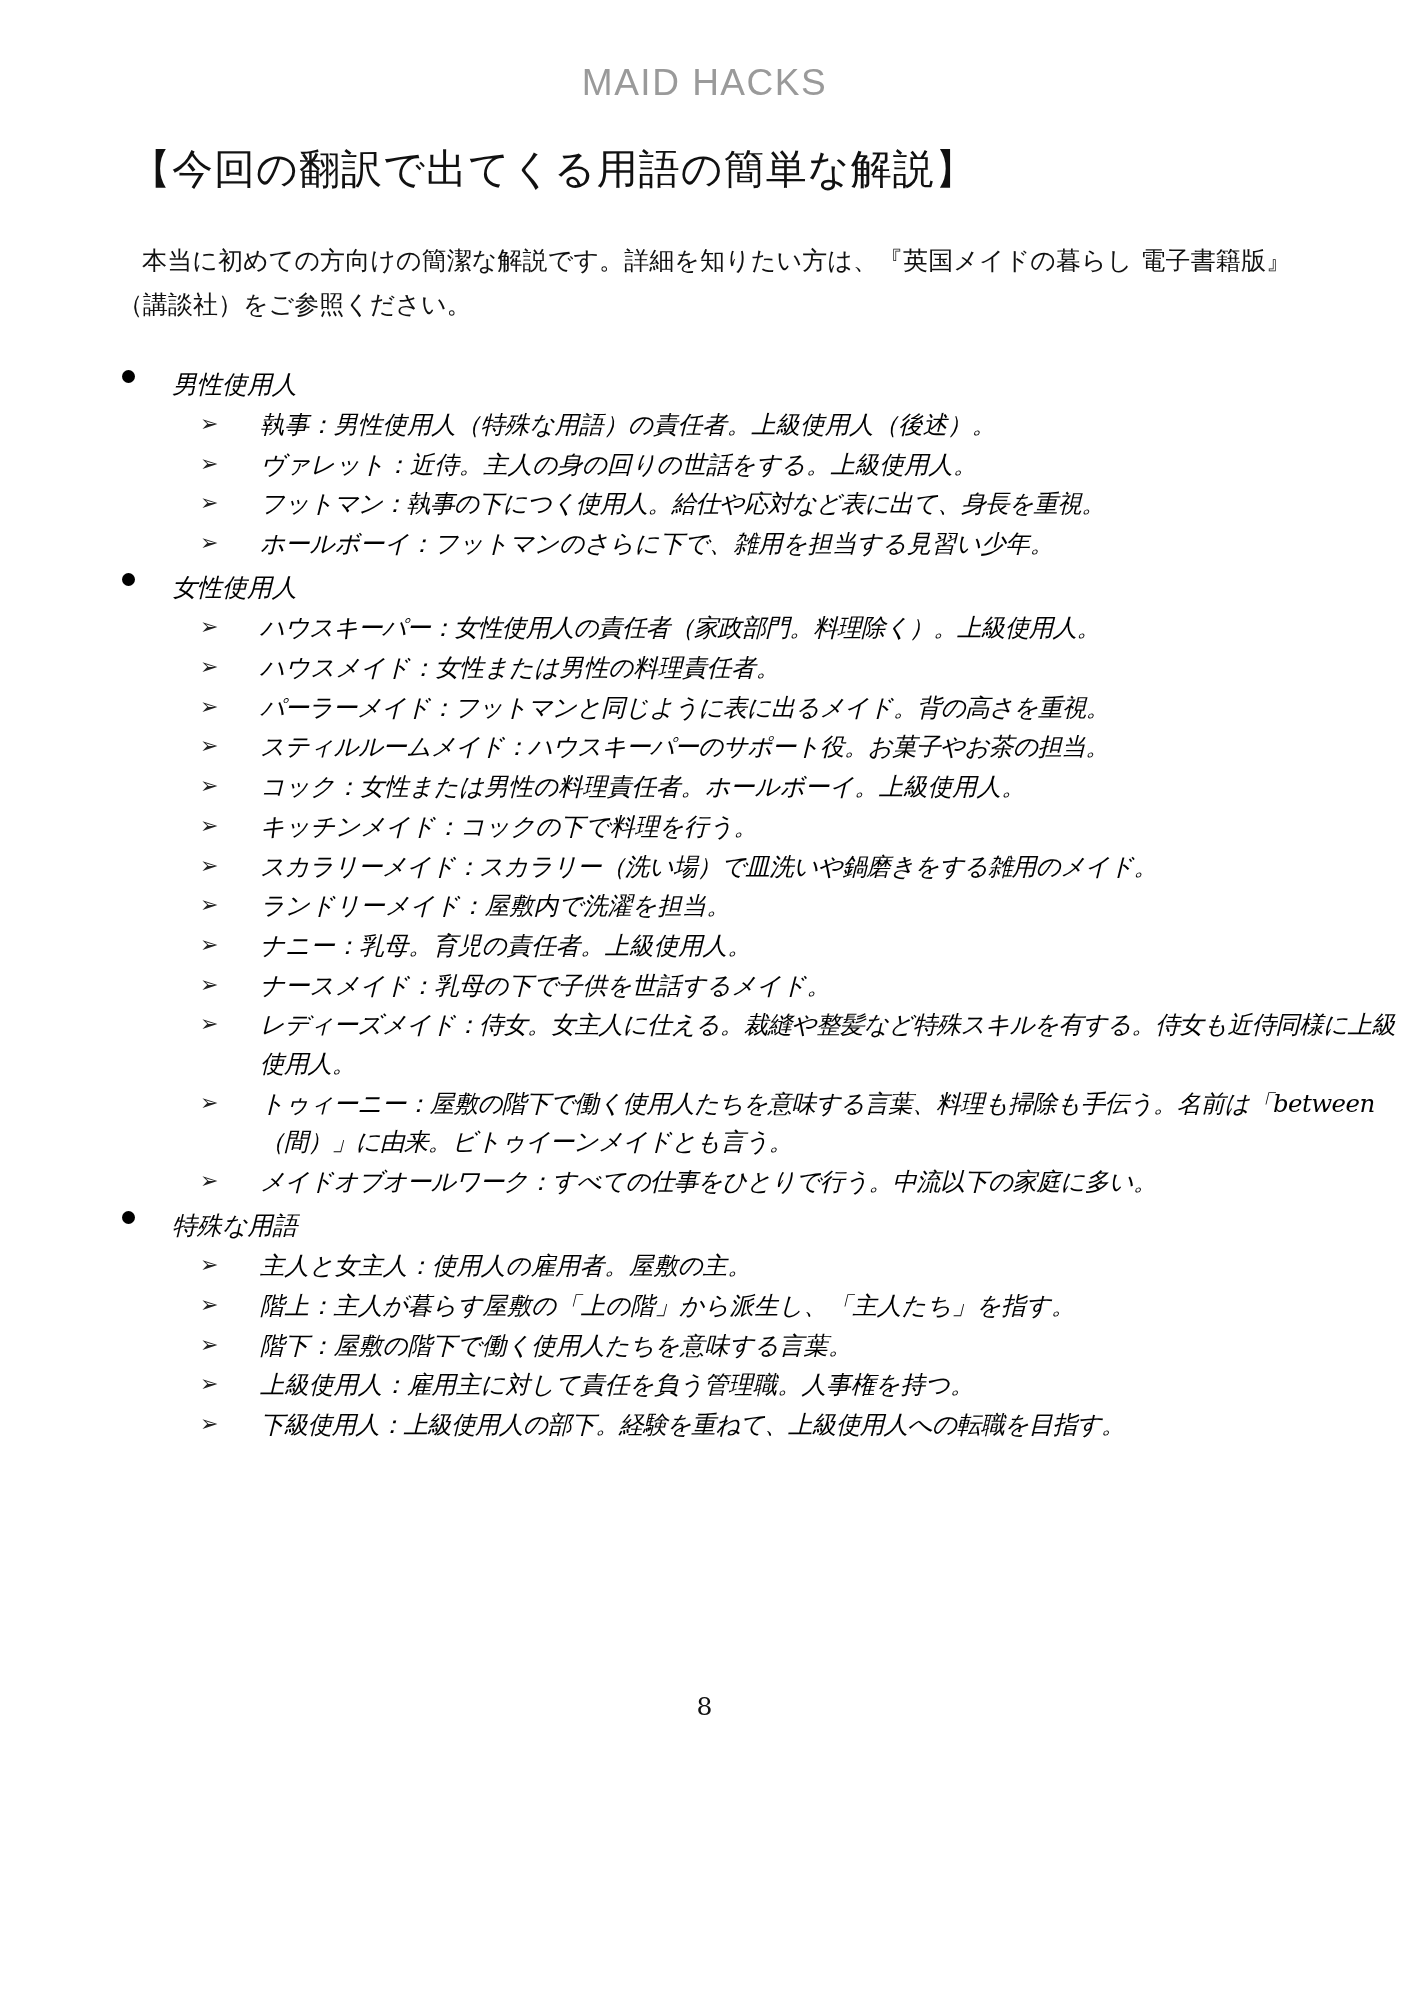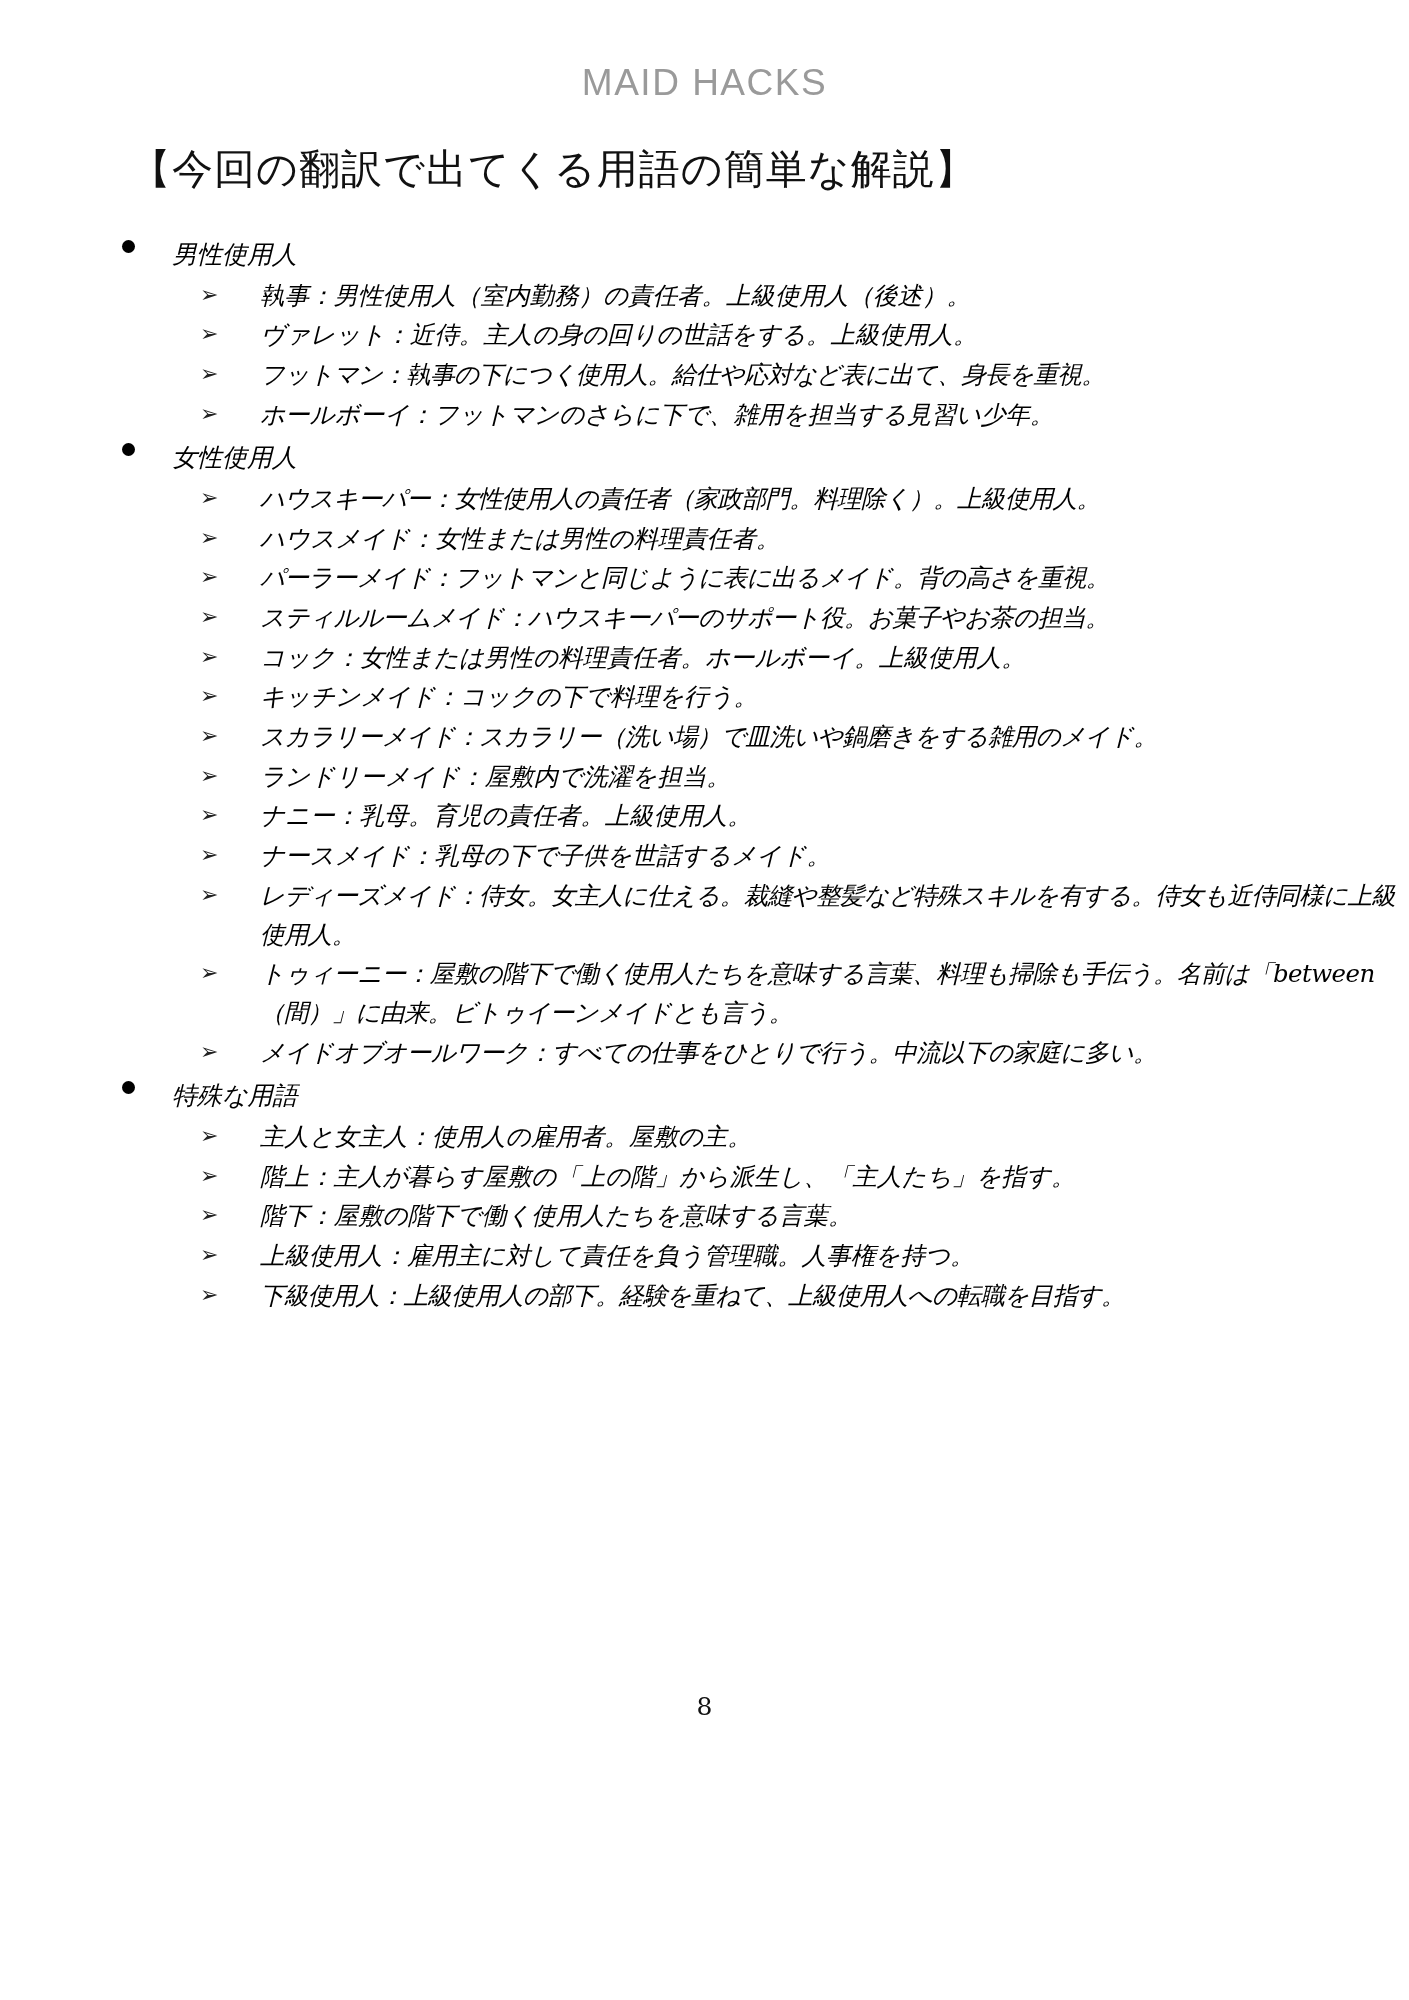--- a/index.html
+++ b/index.html
@@ -114,30 +114,31 @@
 </style>
 </head>
 <body>
 
 <div class="page">
 
   <div class="header-title">MAID HACKS</div>
 
   <h1 class="doc-title">【今回の翻訳で出てくる用語の簡単な解説】</h1>
 
+  <p class="intro"><span class="indent"></span><span>本当に初めての方向けの簡潔な解説です。詳細を知りたい方は、『英国メイドの暮らし 電子書籍版』（講談社）をご参照ください。</span></p>
 
   <ul class="level1">
 
     <li class="l1item">
       <span class="bullet"></span>
       <span>男性使用人</span>
       <ul class="level2">
         <li class="l2item">
           <span class="arrow">➢</span>
-          <span class="l2text">執事：男性使用人（室内勤務）の責任者。上級使用人（後述）。</span>
+          <span class="l2text">執事：男性使用人（特殊な用語）の責任者。上級使用人（後述）。</span>
         </li>
         <li class="l2item">
           <span class="arrow">➢</span>
           <span class="l2text">ヴァレット：近侍。主人の身の回りの世話をする。上級使用人。</span>
         </li>
         <li class="l2item">
           <span class="arrow">➢</span>
           <span class="l2text narrow">フットマン：執事の下につく使用人。給仕や応対など表に出て、身長を重視。</span>
         </li>
         <li class="l2item">

